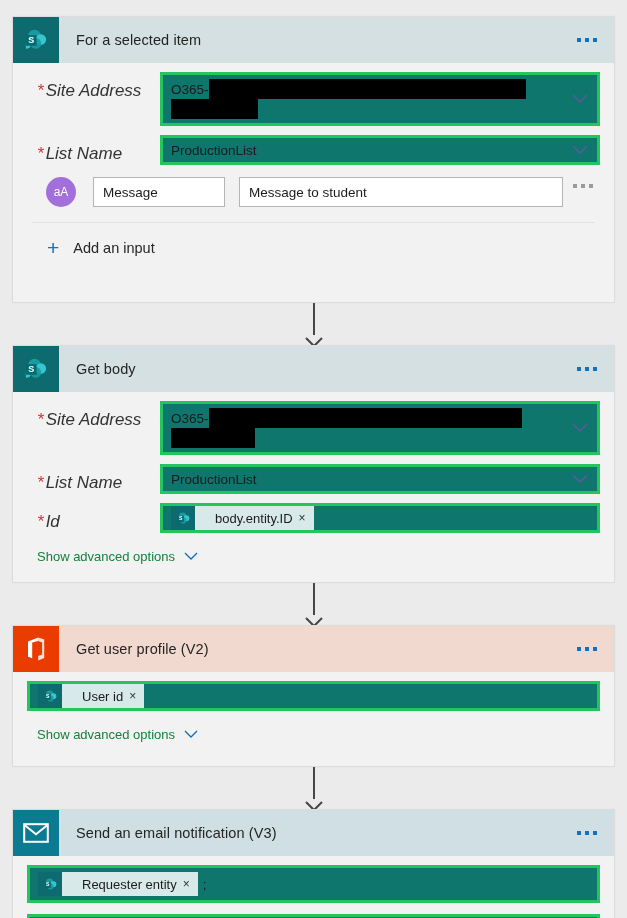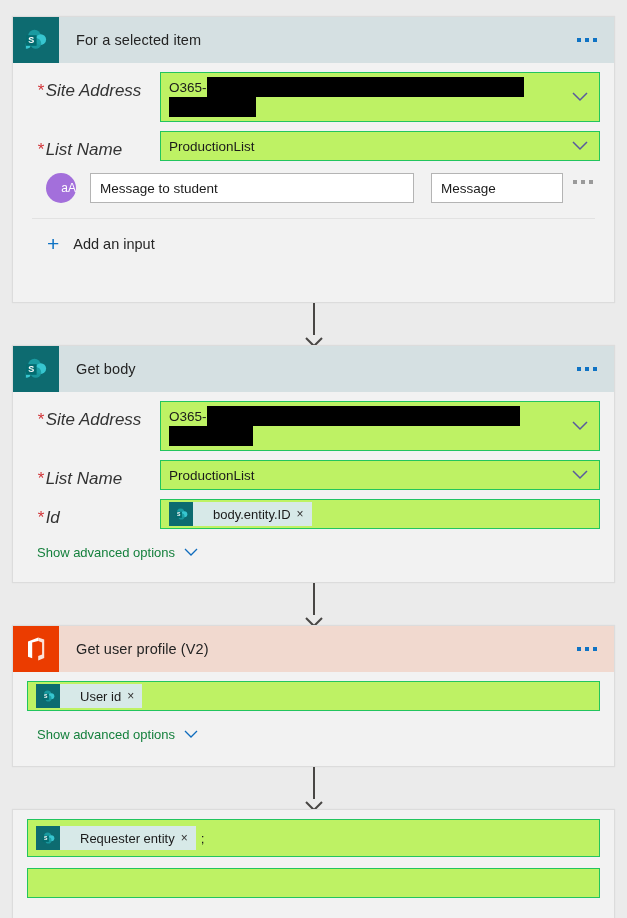--- a/index.html
+++ b/index.html
@@ -84,22 +84,22 @@
     padding-top: 9px;
     padding-left: 10px;
     white-space: nowrap;
     font-style: italic;
   }
   .req { color: #d13438; margin-right: 2px; }
 
   .field-control { flex: 1 1 auto; position: relative; }
 
   .tbox {
-    background: #bef264;
-    border: 1px solid #22c55e;
+    background: #0f766e;
+    border: 3px solid #22c55e;
     min-height: 30px;
     display: flex;
     align-items: center;
     padding: 0 8px;
     font-size: 13.5px;
     color: #1b1b1b;
   }
   .tbox.tall { min-height: 48px; align-items: stretch; padding: 0; }
   .tbox.combo { padding-right: 42px; }
 
@@ -160,21 +160,21 @@
     align-items: center;
     padding: 12px 0 0 0;
     position: relative;
   }
   .aa-avatar {
     width: 30px; height: 30px;
     flex: 0 0 30px;
     border-radius: 50%;
     background: #a36fdb;
     color: #fff;
-    display: flex; align-items: center; justify-content: flex-end;
+    display: flex; align-items: center; justify-content: center;
     font-size: 12px;
     margin-left: 19px;
   }
   .mini-box {
     background: #fff;
     border: 1px solid #b4b4b4;
     height: 30px;
     display: flex; align-items: center;
     padding: 0 9px;
     font-size: 13.5px;
@@ -287,22 +287,22 @@
                 <path d="M1 1l7 7 7-7" stroke="#5a5a9e" stroke-width="1.5" fill="none"></path>
               </svg>
           </div>
         </div>
       </div>
 
       <div class="input-row">
         <div class="aa-avatar">
             <span>aA</span>
           </div>
+        <div class="mini-box name">Message</div>
         <div class="mini-box value">Message to student</div>
-        <div class="mini-box name">Message</div>
         <div class="ellipsis-btn grey" style="right:2px">
             <i></i>
             <i></i>
             <i></i>
           </div>
       </div>
 
       <div class="divider"></div>
 
       <div class="add-input">
@@ -469,20 +469,34 @@
   <div class="connector" style="top:767px;height:42px">
     <div class="stem" style="height:32px"></div>
     <div class="head" style="top:31px">
       <svg width="18" height="11" viewBox="0 0 18 11">
           <path d="M1 1l8 8 8-8" stroke="#484644" stroke-width="2" fill="none"></path>
         </svg>
     </div>
   </div>
 
   <div class="card" style="top:809px;height:140px">
+    <div class="card-header mail">
+      <div class="app-icon mail">
+        <svg width="26" height="20" viewBox="0 0 26 20">
+          <rect x="1.2" y="1.2" width="23.6" height="17.6" fill="none" stroke="#ffffff" stroke-width="2"></rect>
+          <path d="M1.8 2.2L13 11.2 24.2 2.2" fill="none" stroke="#ffffff" stroke-width="2"></path>
+        </svg>
+      </div>
+      <div class="card-title">Send an email notification (V3)</div>
+      <div class="ellipsis-btn">
+          <i></i>
+          <i></i>
+          <i></i>
+        </div>
+    </div>
     <div class="card-body">
       <div class="field-row">
         <div class="field-control">
           <div class="tbox" style="min-height:38px">
             <span class="chip">
               <span class="chip-icon">
                 <svg width="15" height="15" viewBox="0 0 26 26">
                   <circle cx="11.5" cy="9" r="6.2" fill="#1a9ba1"></circle>
                   <circle cx="17.8" cy="12.6" r="5.3" fill="#37c6d0"></circle>
                   <circle cx="12.8" cy="16.4" r="5.4" fill="#1a9ba1" opacity="0.9"></circle>

